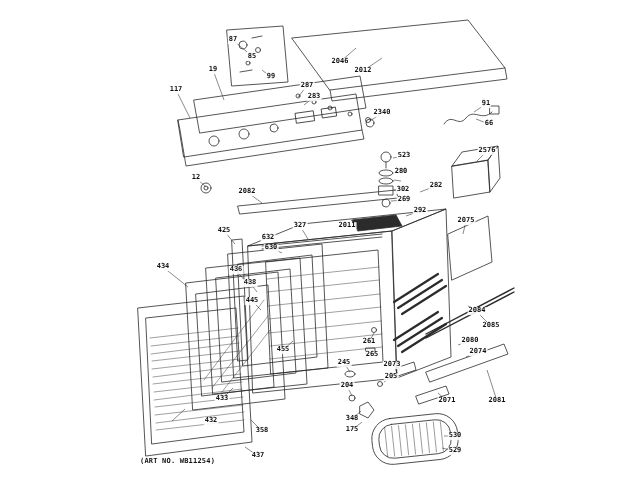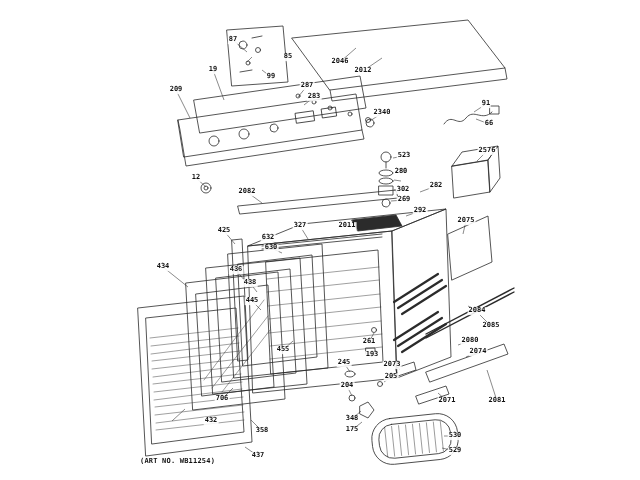--- a/index.html
+++ b/index.html
@@ -236,24 +236,24 @@
       <line class="thin" x1="414" y1="424" x2="414" y2="454"></line>
       <line class="thin" x1="421" y1="424" x2="421" y2="454"></line>
       <line class="thin" x1="428" y1="424" x2="428" y2="454"></line>
       <line class="thin" x1="435" y1="424" x2="435" y2="454"></line>
       <line class="thin" x1="442" y1="424" x2="442" y2="454"></line>
     </g>
   </svg>
 
   <div class="labels-layer">
       <span class="part-label" style="left: 233px; top: 40px;">87</span>
-      <span class="part-label" style="left: 252px; top: 57px; margin-left: 36px;">85</span>
+      <span class="part-label" style="left: 252px; top: 57px;">85</span>
       <span class="part-label" style="left: 271px; top: 77px;">99</span>
       <span class="part-label" style="left: 213px; top: 70px;">19</span>
-      <span class="part-label" style="left: 176px; top: 90px;">209</span>
+      <span class="part-label" style="left: 176px; top: 90px;">117</span>
       <span class="part-label" style="left: 340px; top: 62px;">2046</span>
       <span class="part-label" style="left: 363px; top: 71px;">2012</span>
       <span class="part-label" style="left: 307px; top: 86px;">287</span>
       <span class="part-label" style="left: 314px; top: 97px;">283</span>
       <span class="part-label" style="left: 382px; top: 113px;">2340</span>
       <span class="part-label" style="left: 486px; top: 104px;">91</span>
       <span class="part-label" style="left: 489px; top: 124px;">66</span>
       <span class="part-label" style="left: 487px; top: 151px;">2576</span>
       <span class="part-label" style="left: 404px; top: 156px;">523</span>
       <span class="part-label" style="left: 401px; top: 172px;">279</span>
@@ -268,28 +268,28 @@
       <span class="part-label" style="left: 268px; top: 238px;">632</span>
       <span class="part-label" style="left: 271px; top: 248px;">630</span>
       <span class="part-label" style="left: 300px; top: 226px;">327</span>
       <span class="part-label" style="left: 347px; top: 226px;">2011</span>
       <span class="part-label" style="left: 466px; top: 221px;">2075</span>
       <span class="part-label" style="left: 163px; top: 267px;">434</span>
       <span class="part-label" style="left: 236px; top: 270px; font-family: Liberation Mono, monospace;">436</span>
       <span class="part-label" style="left: 250px; top: 283px; font-family: Liberation Mono, monospace;">438</span>
       <span class="part-label" style="left: 252px; top: 301px;">445</span>
       <span class="part-label" style="left: 283px; top: 350px;">455</span>
-      <span class="part-label" style="left: 222px; top: 399px;">706</span>
+      <span class="part-label" style="left: 222px; top: 399px;">433</span>
       <span class="part-label" style="left: 172px; top: 421px; margin-left: 39px;">432</span>
       <span class="part-label" style="left: 262px; top: 431px;">358</span>
       <span class="part-label" style="left: 258px; top: 456px;">437</span>
       <span class="part-label" style="left: 347px; top: 386px;">204</span>
       <span class="part-label" style="left: 344px; top: 363px;">245</span>
       <span class="part-label" style="left: 369px; top: 342px;">261</span>
-      <span class="part-label" style="left: 372px; top: 355px;">193</span>
+      <span class="part-label" style="left: 372px; top: 355px;">265</span>
       <span class="part-label" style="left: 391px; top: 377px;">205</span>
       <span class="part-label" style="left: 392px; top: 365px;">2073</span>
       <span class="part-label" style="left: 352px; top: 419px;">348</span>
       <span class="part-label" style="left: 352px; top: 430px;">175</span>
       <span class="part-label" style="left: 477px; top: 311px;">2084</span>
       <span class="part-label" style="left: 491px; top: 326px;">2085</span>
       <span class="part-label" style="left: 470px; top: 341px;">2080</span>
       <span class="part-label" style="left: 478px; top: 352px;">2074</span>
       <span class="part-label" style="left: 447px; top: 401px;">2071</span>
       <span class="part-label" style="left: 497px; top: 401px;">2081</span>

